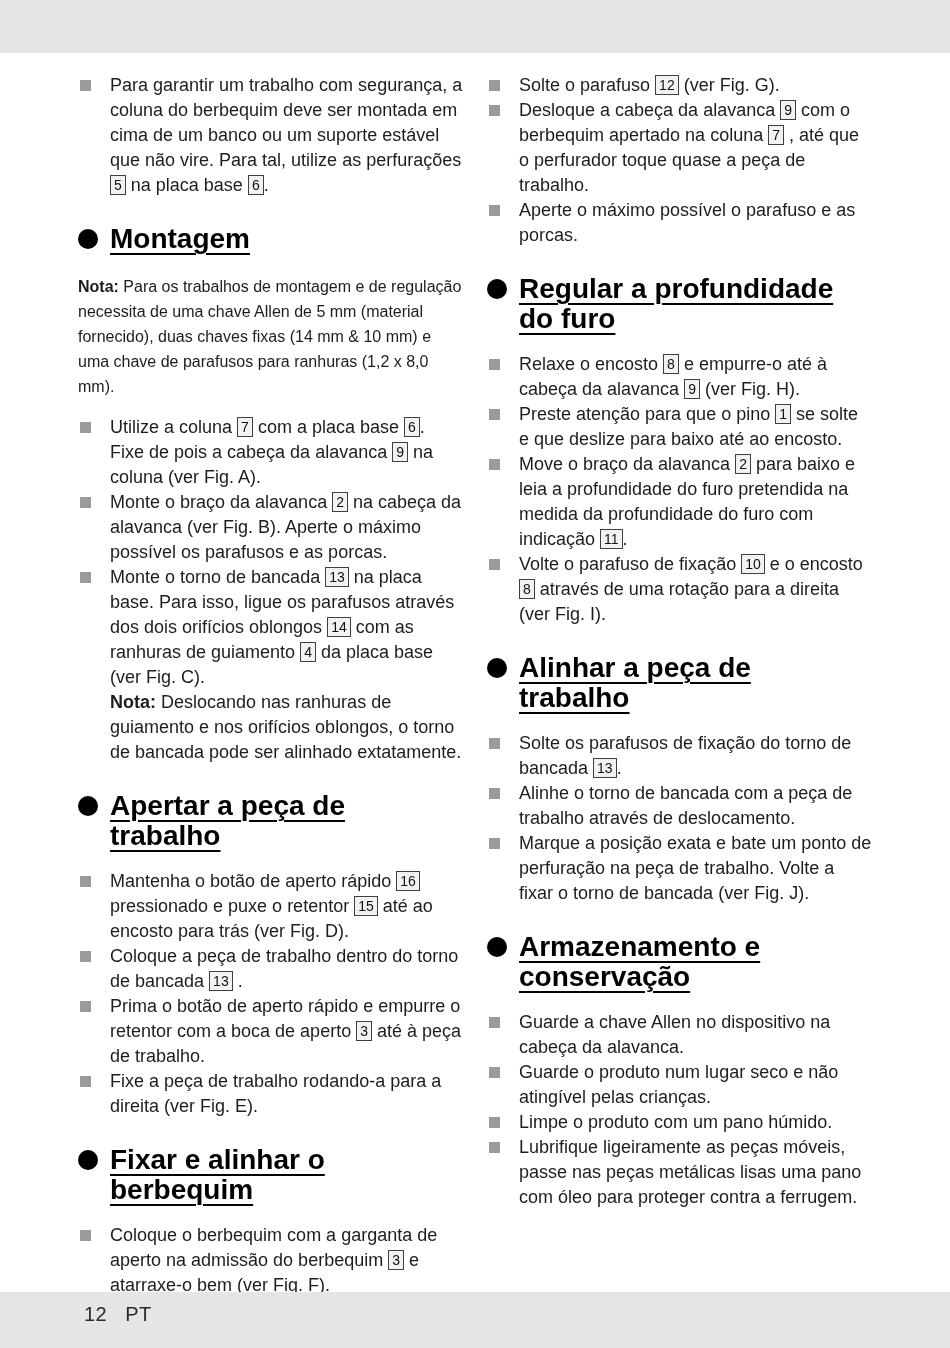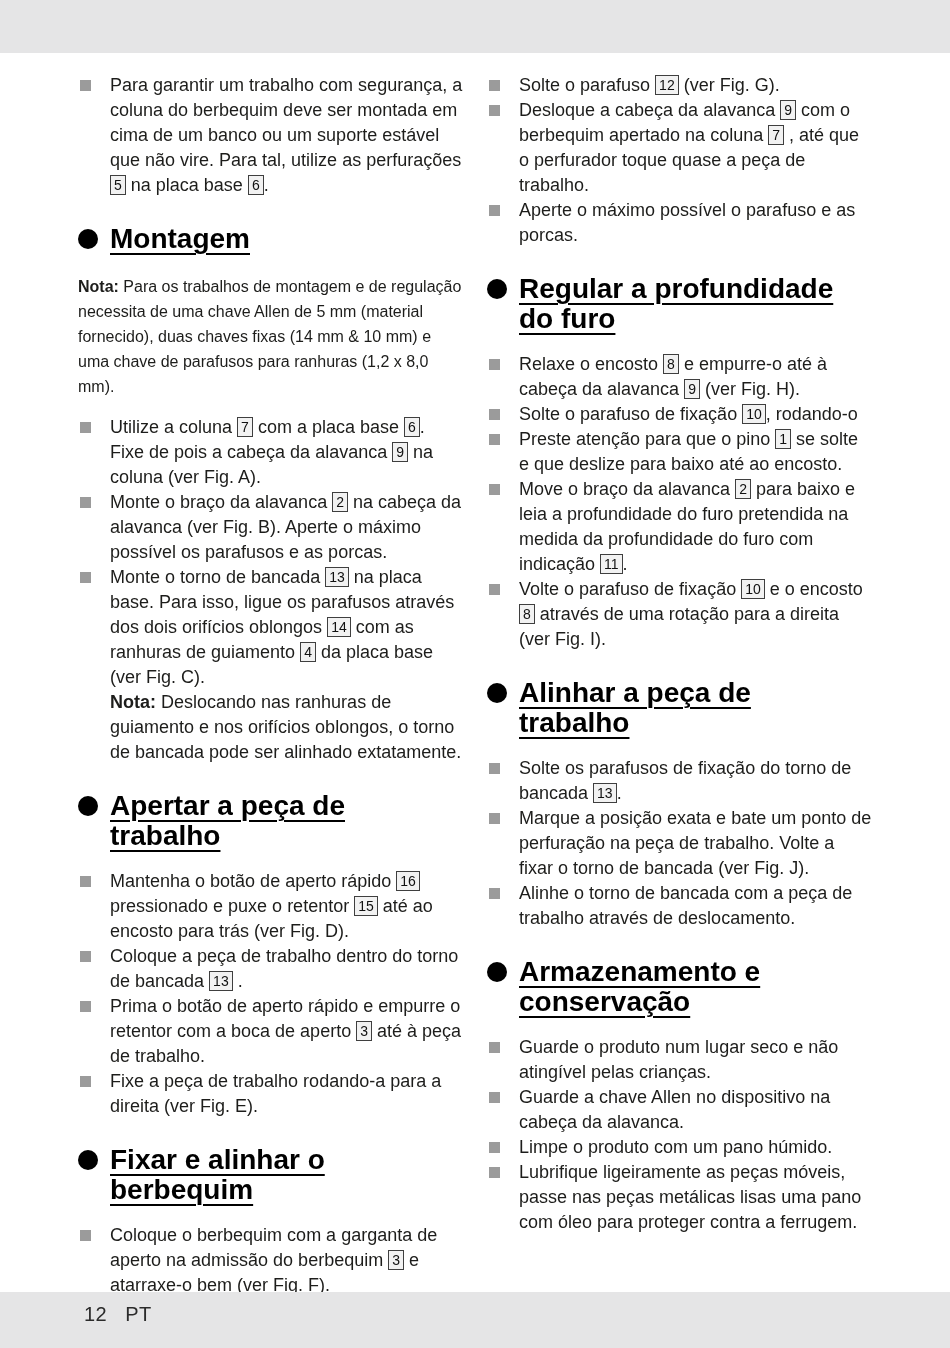--- a/index.html
+++ b/index.html
@@ -89,31 +89,30 @@
       <div class="heading"><span class="circ"></span><span class="htxt">Fixar e alinhar o berbequim</span></div>
       <div class="item"><span class="sq"></span><span class="txt"><span>Coloque o berbequim com a garganta de aperto na admissão do berbequim </span><span class="ref">3</span><span> e atarraxe-o bem (ver Fig. F).</span></span></div>
       <div class="item"><span class="sq"></span><span class="txt"><span>Coloque um perfurador apropriado no porta-</span><br><span>-verrumas.</span></span></div>
     </div>
   <div class="col">
       <div class="item"><span class="sq"></span><span class="txt"><span>Solte o parafuso </span><span class="ref">12</span><span> (ver Fig. G).</span></span></div>
       <div class="item"><span class="sq"></span><span class="txt"><span>Desloque a cabeça da alavanca </span><span class="ref">9</span><span> com o berbequim apertado na coluna </span><span class="ref">7</span><span> , até que o perfurador toque quase a peça de trabalho.</span></span></div>
       <div class="item"><span class="sq"></span><span class="txt"><span>Aperte o máximo possível o parafuso e as porcas.</span></span></div>
       <div class="heading"><span class="circ"></span><span class="htxt">Regular a profundidade do furo</span></div>
       <div class="item"><span class="sq"></span><span class="txt"><span>Relaxe o encosto </span><span class="ref">8</span><span> e empurre-o até à cabeça da alavanca </span><span class="ref">9</span><span> (ver Fig. H).</span></span></div>
-      <div class="item"><span class="sq"></span><span class="txt"><span>Solte o parafuso de fixação </span><span class="ref">10</span><span>, rodando-o</span></span></div>
       <div class="item"><span class="sq"></span><span class="txt"><span>Preste atenção para que o pino </span><span class="ref">1</span><span> se solte e que deslize para baixo até ao encosto.</span></span></div>
       <div class="item"><span class="sq"></span><span class="txt"><span>Move o braço da alavanca </span><span class="ref">2</span><span> para baixo e leia a profundidade do furo pretendida na medida da profundidade do furo com indicação </span><span class="ref">11</span><span>.</span></span></div>
       <div class="item"><span class="sq"></span><span class="txt"><span>Volte o parafuso de fixação </span><span class="ref">10</span><span> e o encosto </span><span class="ref">8</span><span> através de uma rotação para a direita (ver Fig. I).</span></span></div>
       <div class="heading"><span class="circ"></span><span class="htxt">Alinhar a peça de trabalho</span></div>
       <div class="item"><span class="sq"></span><span class="txt"><span>Solte os parafusos de fixação do torno de bancada </span><span class="ref">13</span><span>.</span></span></div>
+      <div class="item"><span class="sq"></span><span class="txt"><span>Alinhe o torno de bancada com a peça de trabalho através de deslocamento.</span></span></div>
       <div class="item"><span class="sq"></span><span class="txt"><span>Marque a posição exata e bate um ponto de perfuração na peça de trabalho. Volte a fixar o torno de bancada (ver Fig. J).</span></span></div>
-      <div class="item"><span class="sq"></span><span class="txt"><span>Alinhe o torno de bancada com a peça de trabalho através de deslocamento.</span></span></div>
       <div class="heading"><span class="circ"></span><span class="htxt">Armazenamento e conservação</span></div>
+      <div class="item"><span class="sq"></span><span class="txt"><span>Guarde a chave Allen no dispositivo na cabeça da alavanca.</span></span></div>
       <div class="item"><span class="sq"></span><span class="txt"><span>Guarde o produto num lugar seco e não atingível pelas crianças.</span></span></div>
-      <div class="item"><span class="sq"></span><span class="txt"><span>Guarde a chave Allen no dispositivo na cabeça da alavanca.</span></span></div>
       <div class="item"><span class="sq"></span><span class="txt"><span>Limpe o produto com um pano húmido.</span></span></div>
       <div class="item"><span class="sq"></span><span class="txt"><span>Lubrifique ligeiramente as peças móveis, passe nas peças metálicas lisas uma pano com óleo para proteger contra a ferrugem.</span></span></div>
     </div>
 </div>
 
 <div class="bottombar"></div>
 <div class="footer-label">
   <span>12</span><span class="lang">PT</span>
 </div>
 

